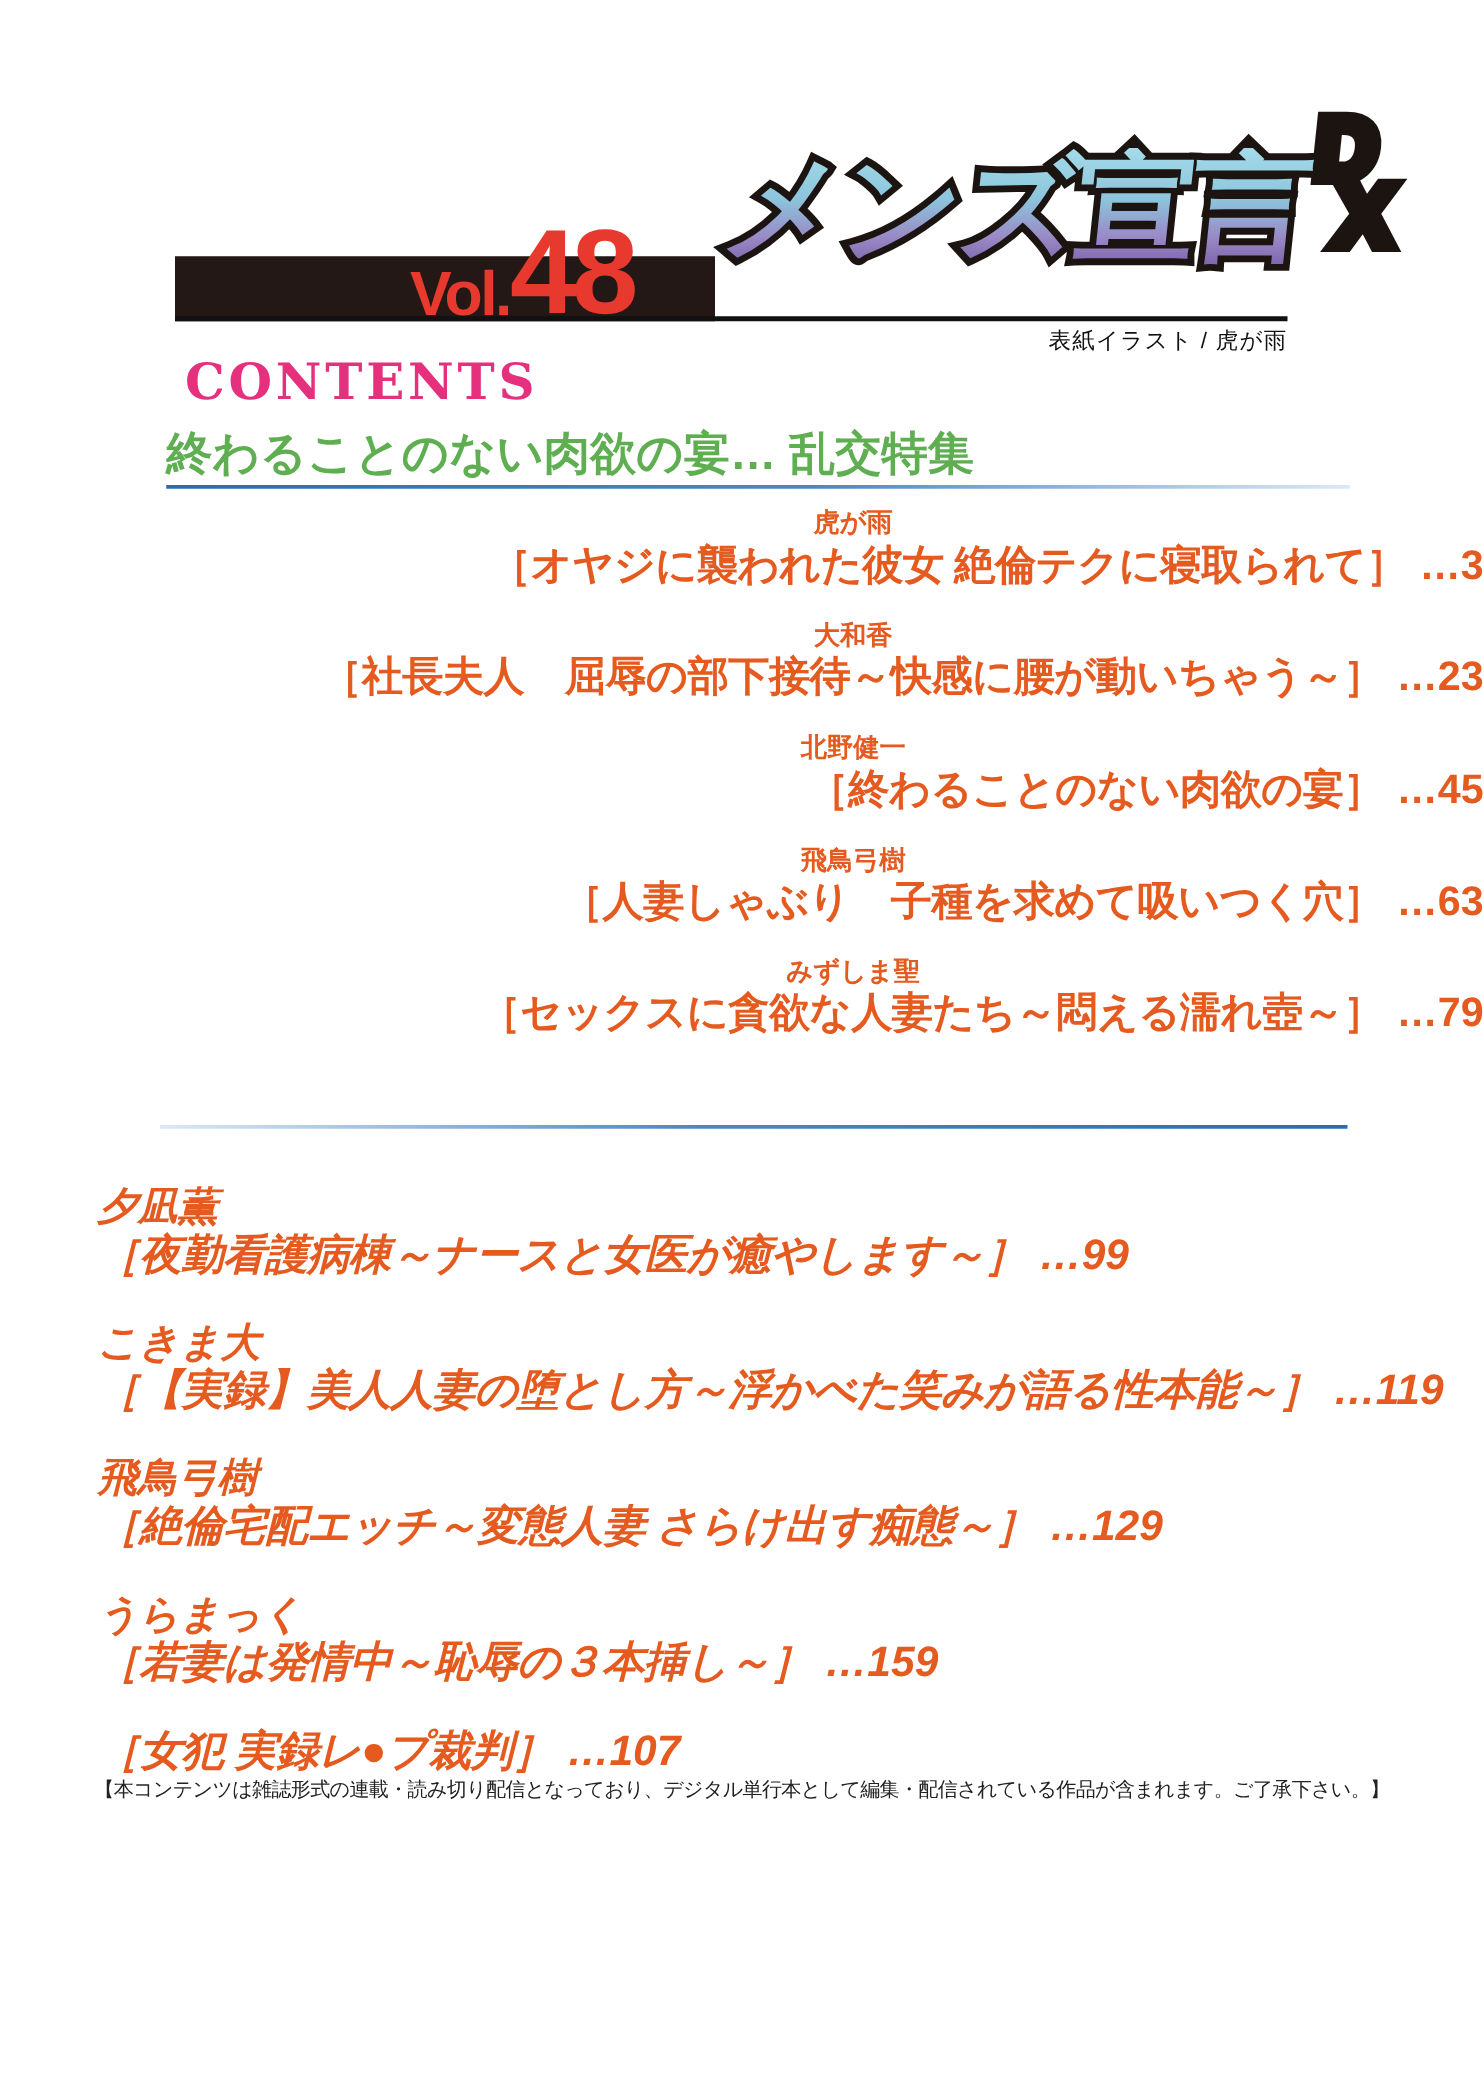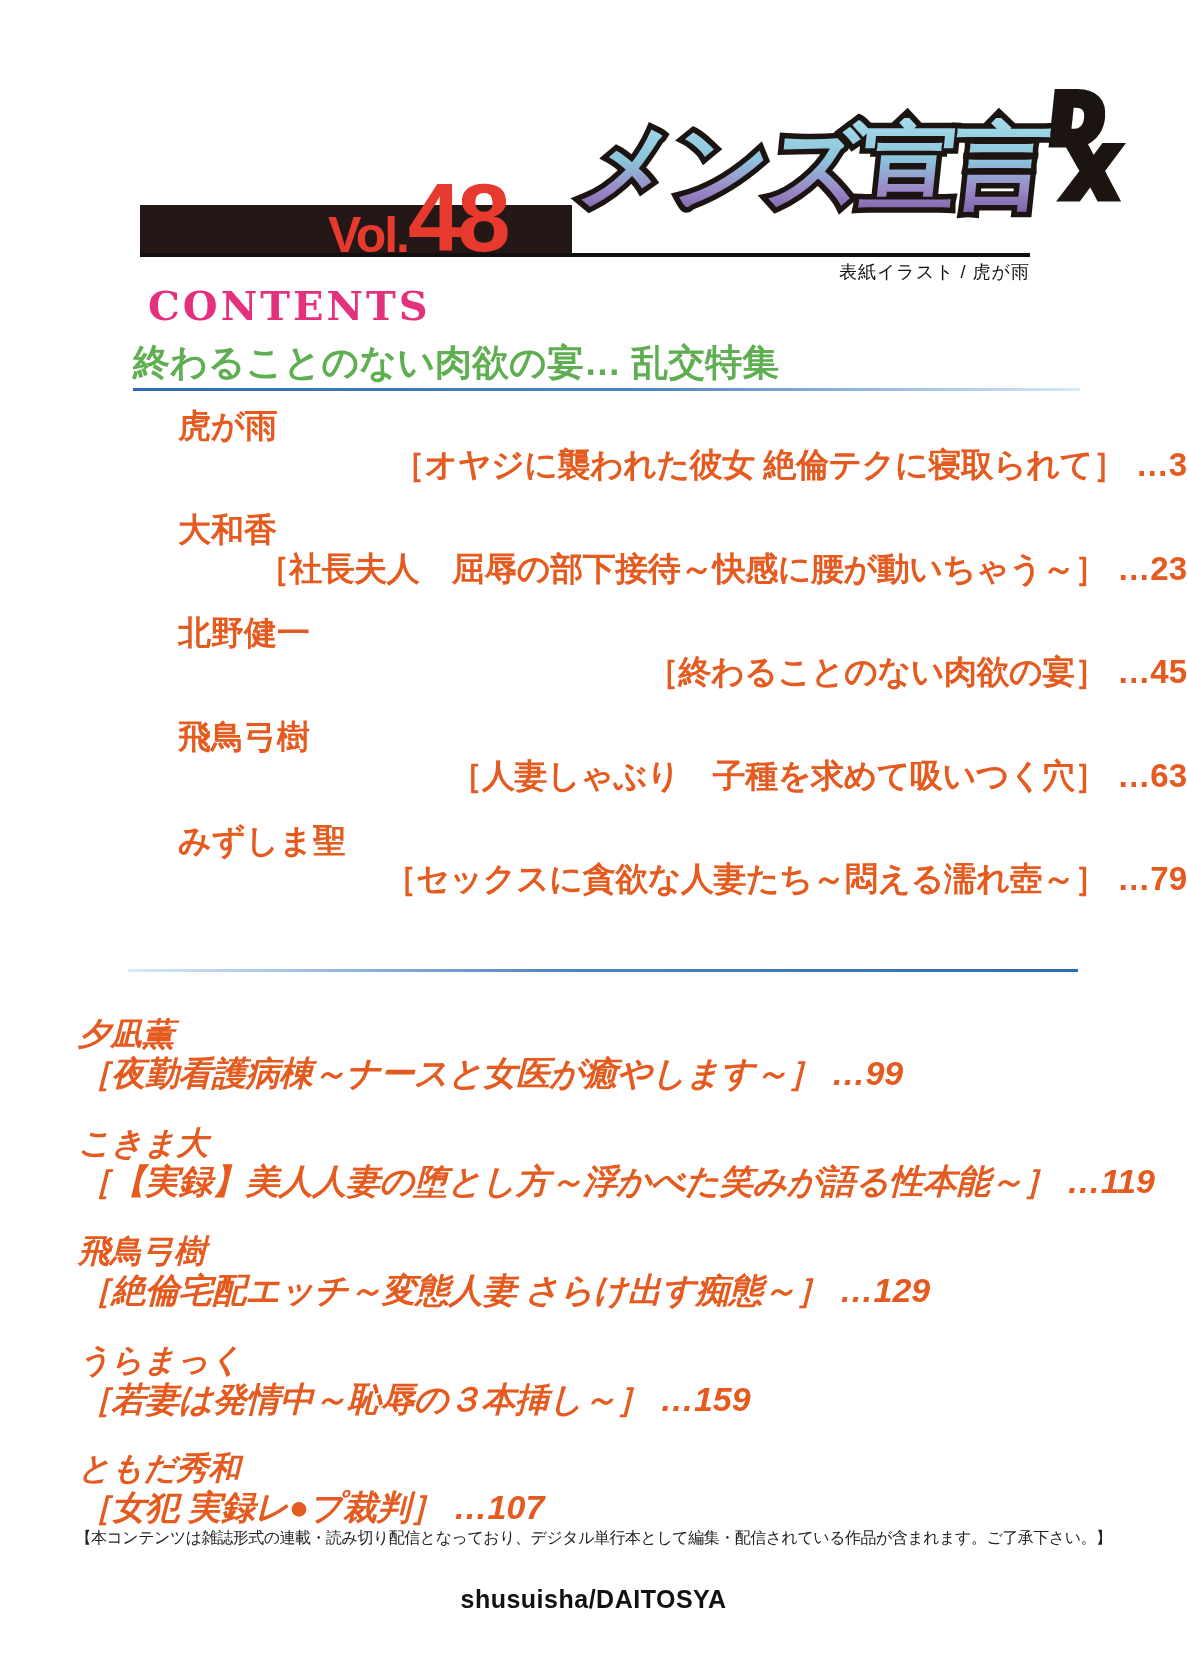--- a/index.html
+++ b/index.html
@@ -91,21 +91,21 @@
   .divider-bottom{
     margin:70px 0 44px 128px;width:950px;
     background:linear-gradient(90deg,#d9e9f7 0%,#4e86c2 45%,#2a6cb3 100%);
   }
 
   
   .entry{color:var(--orange);white-space:nowrap;}
   .entry .author{font-weight:700;line-height:1.15;}
   .entry .title-line{font-weight:700;line-height:1.2;letter-spacing:-0.5px;}
   .group1 .entry{margin-left:178px;margin-bottom:26px;}
-  .group1 .author{font-size:33px;}
+  .group1 .author{font-size:21px;text-align:center;}
   .group1 .title-line{font-size:33px;text-align:right;}
   .group1 .entry:last-child{margin-bottom:0;}
   .group2 .entry{margin-left:78px;margin-bottom:31px;font-style:italic;}
   .group2 .author{font-size:32px;}
   .group2 .title-line{font-size:34px;}
   .group2 .entry:last-child{margin-bottom:0;}
   .page-num{margin-left:10px;letter-spacing:0;}
 
   
   .disclaimer-note{
@@ -190,21 +190,19 @@
     </div>
     <div class="entry">
       <div class="author">飛鳥弓樹</div>
       <div class="title-line"><span>［絶倫宅配エッチ～変態人妻 さらけ出す痴態～］</span><span class="page-num">…129</span></div>
     </div>
     <div class="entry">
       <div class="author">うらまっく</div>
       <div class="title-line"><span>［若妻は発情中～恥辱の３本挿し～］</span><span class="page-num">…159</span></div>
     </div>
     <div class="entry">
-      <div class="author">ともだ秀和</div>
       <div class="title-line"><span>［女犯 実録レ●プ裁判］</span><span class="page-num">…107</span></div>
     </div>
   </div>
 
   <div class="disclaimer-note">【本コンテンツは雑誌形式の連載・読み切り配信となっており、デジタル単行本として編集・配信されている作品が含まれます。ご了承下さい。】</div>
-  <div class="publisher-line">shusuisha/DAITOSYA</div>
 
 </div>
 
 </body></html>

